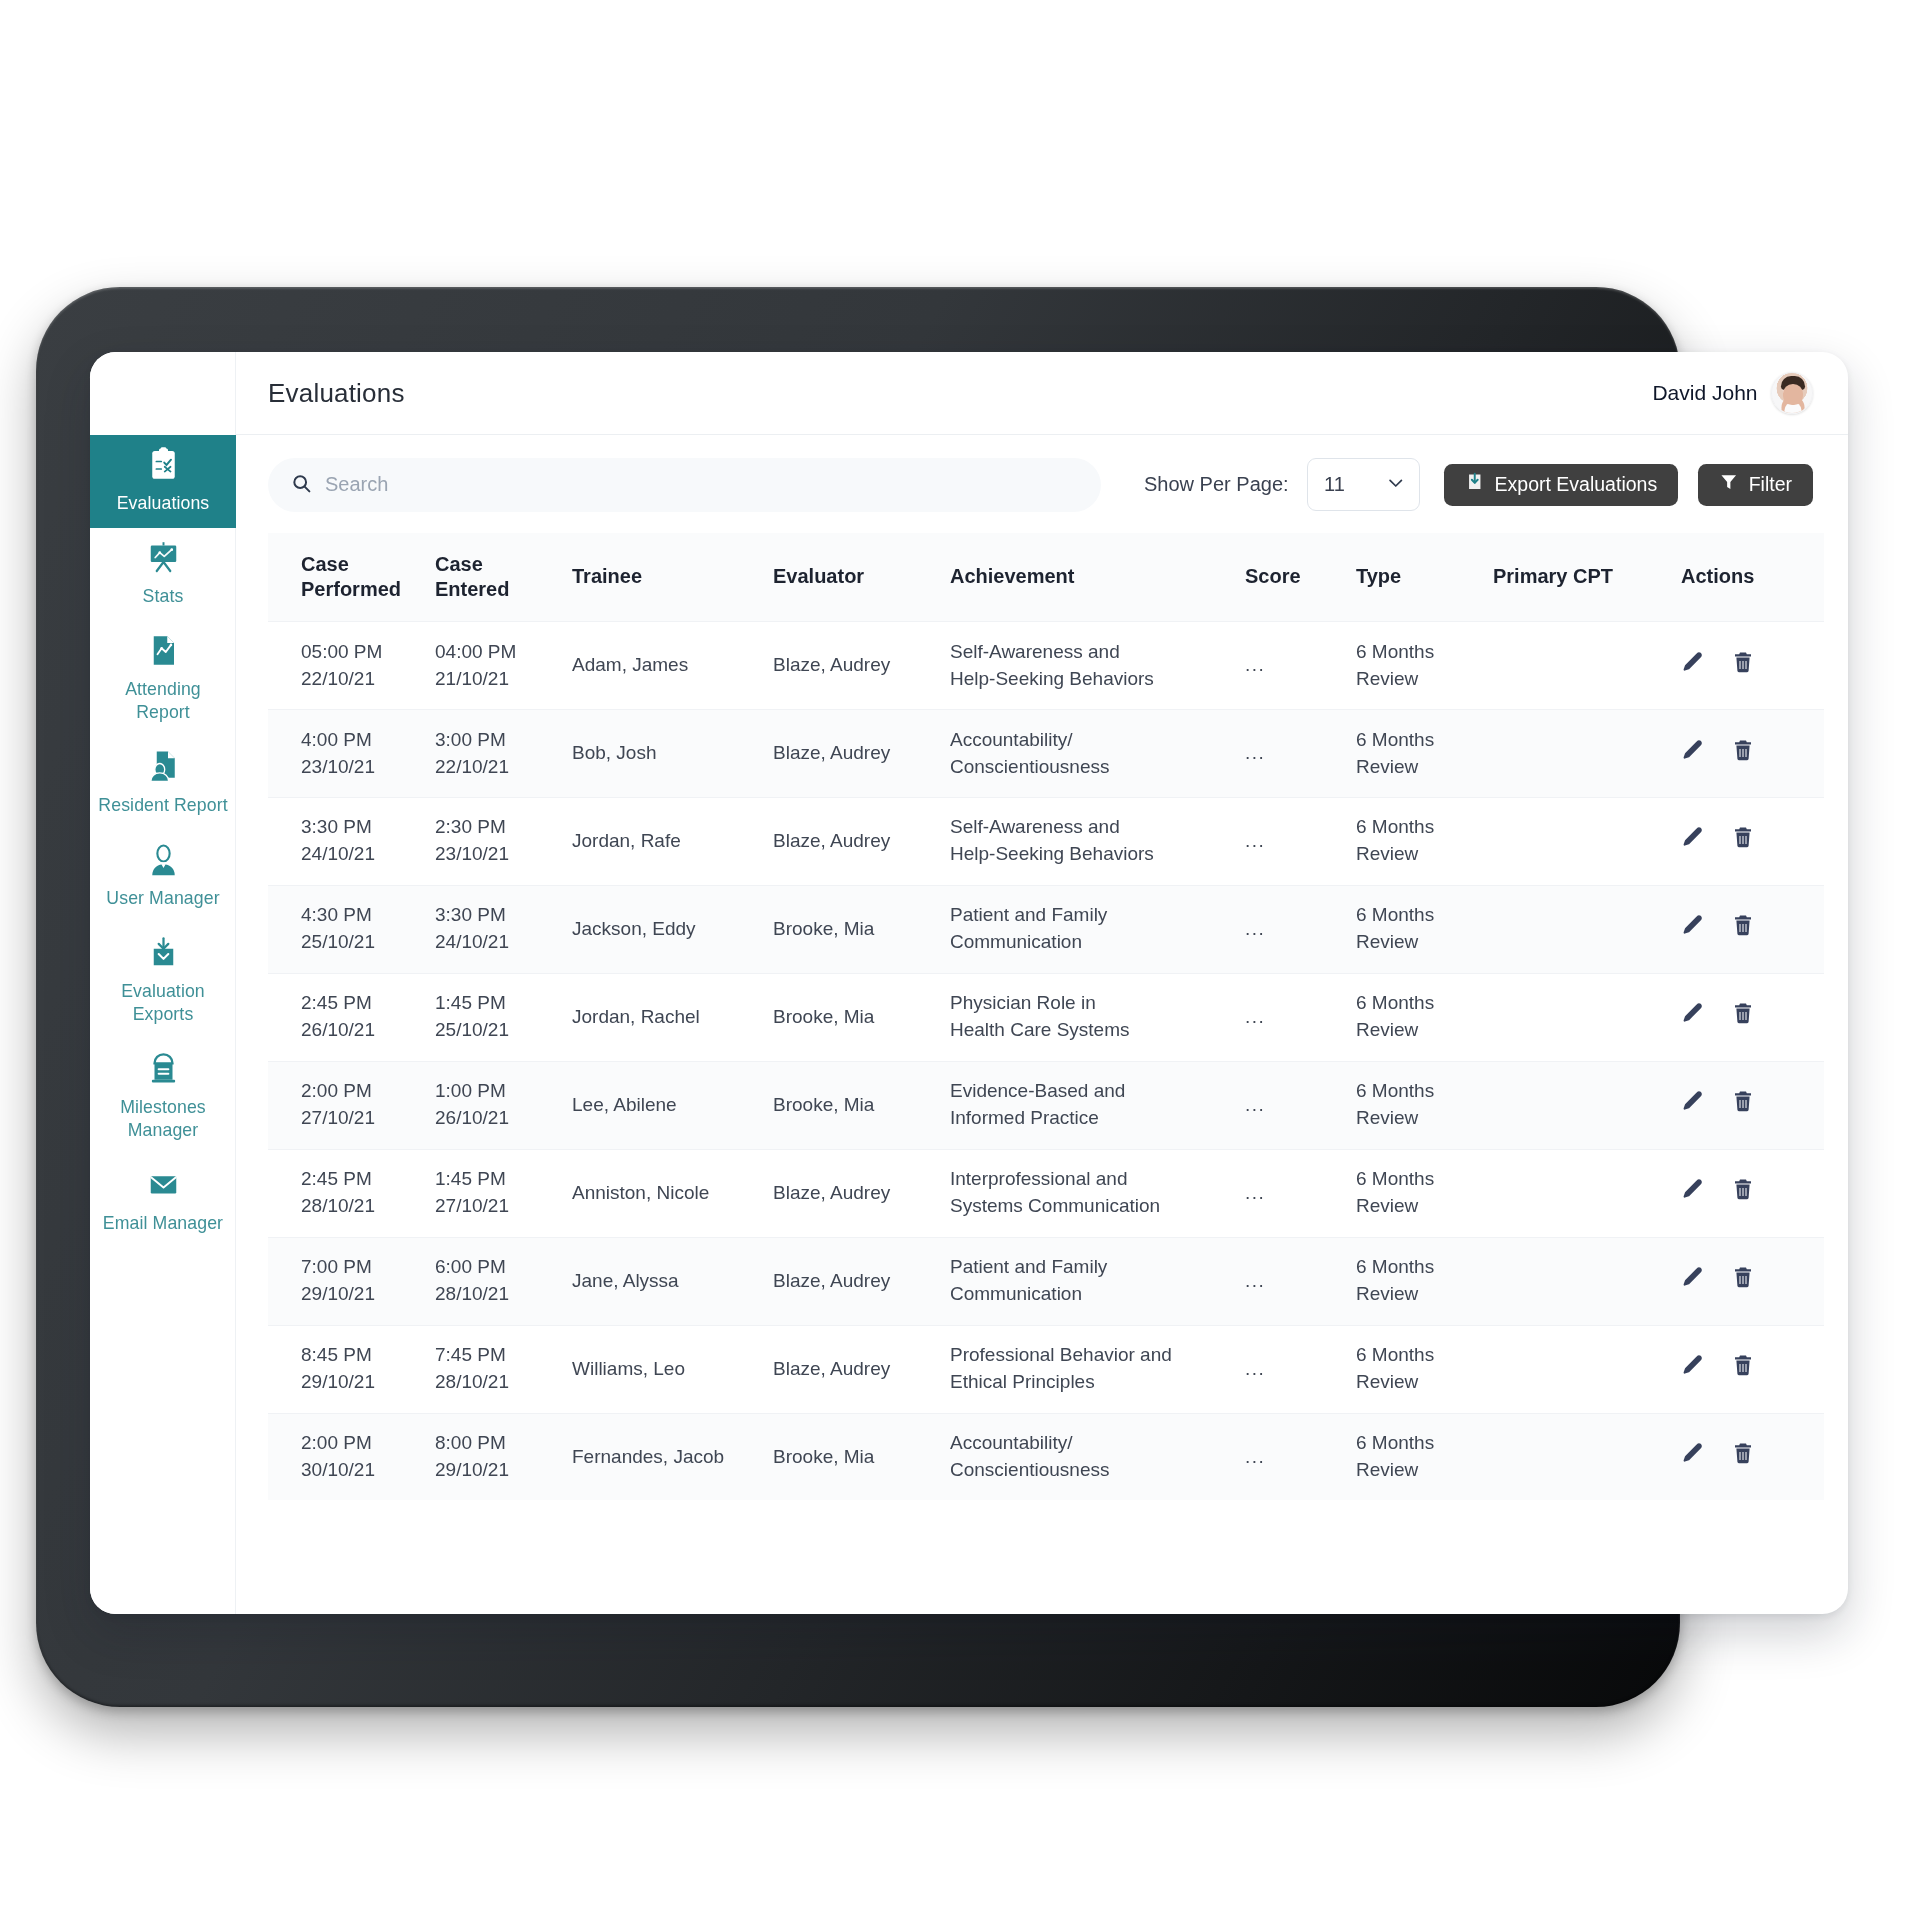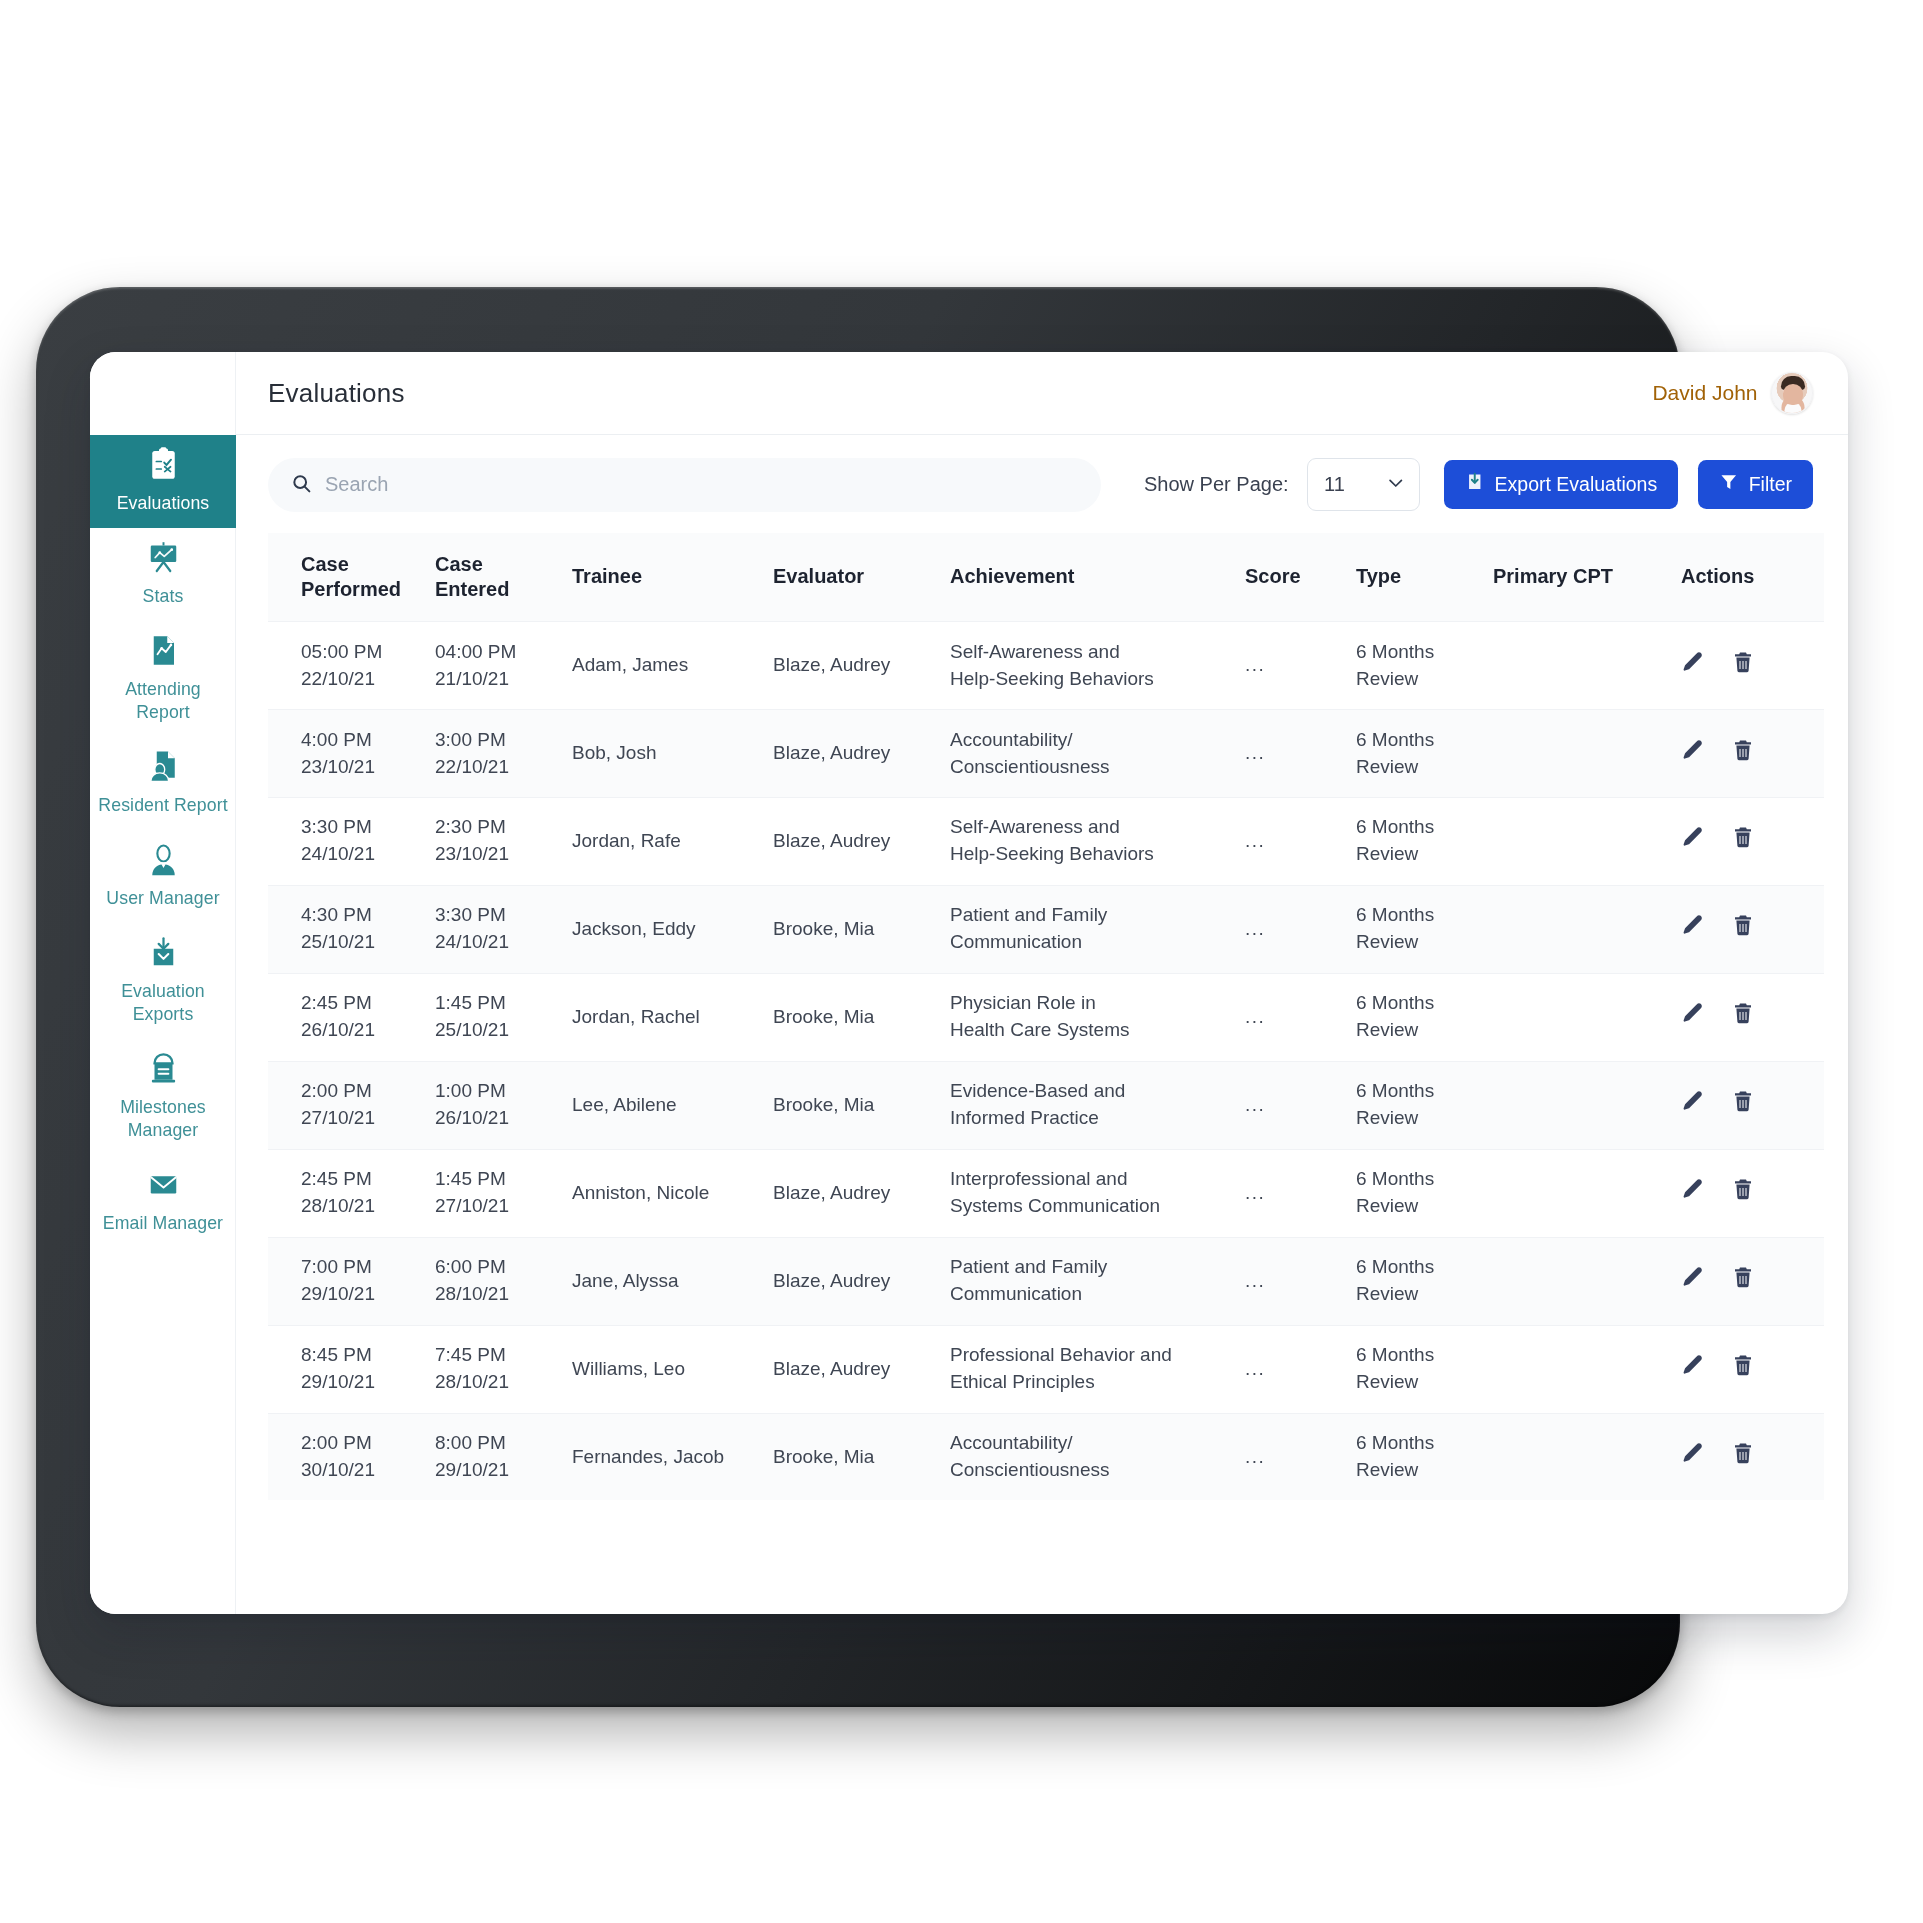--- a/index.html
+++ b/index.html
@@ -81,21 +81,21 @@
     display:flex; align-items:center;
     padding: 0 35px 0 32px;
   }
   #page-title {
     font-size: 26px;
     color: #282e38;
     font-weight: 400;
     letter-spacing: 0.2px;
   }
   #topbar-right { margin-left:auto; display:flex; align-items:center; gap: 13.5px; }
-  #user-name { font-size: 21px; color: #a16207; }
+  #user-name { font-size: 21px; color: #0f172a; }
   #avatar {
     width: 42px; height: 42px; border-radius: 50%;
     background: radial-gradient(circle at 50% 38%, #f4e2d8 0 30%, #e6cbbb 31% 48%, #f7f7f8 49% 100%);
     border: 1.5px solid #f1f1f3;
     position: relative; overflow:hidden;
     box-shadow: 0 0.8px 2.3px rgba(0,0,0,.14);
   }
   #avatar::before { 
     content:""; position:absolute; left:9px; top:3px; width:24px; height:14.3px;
     background:#3a2a22; border-radius: 12px 12px 4.5px 4.5px;
@@ -138,22 +138,22 @@
     border: 1.1px solid #dfe4ea; border-radius: 9px;
     background:#fff;
     display:flex; align-items:center; justify-content:space-between;
     padding: 0 13.5px 0 16.5px;
     cursor:pointer;
   }
   #per-page-value { font-size: 20px; color:#3a4150; }
   #per-page-select svg { width:19.5px; height:19.5px; }
 
   .tbtn {
-    height: 49px;
-    background: #1d4ed8;
+    height: 42px;
+    background: #404040;
     color:#fff;
     border:none; border-radius: 8.3px;
     display:flex; align-items:center; gap: 10.5px;
     padding: 0 21px;
     font-size: 19.5px;
     font-family:"Liberation Sans", sans-serif;
     cursor:pointer;
     white-space:nowrap;
   }
   #export-btn { margin-left: 24px; }

